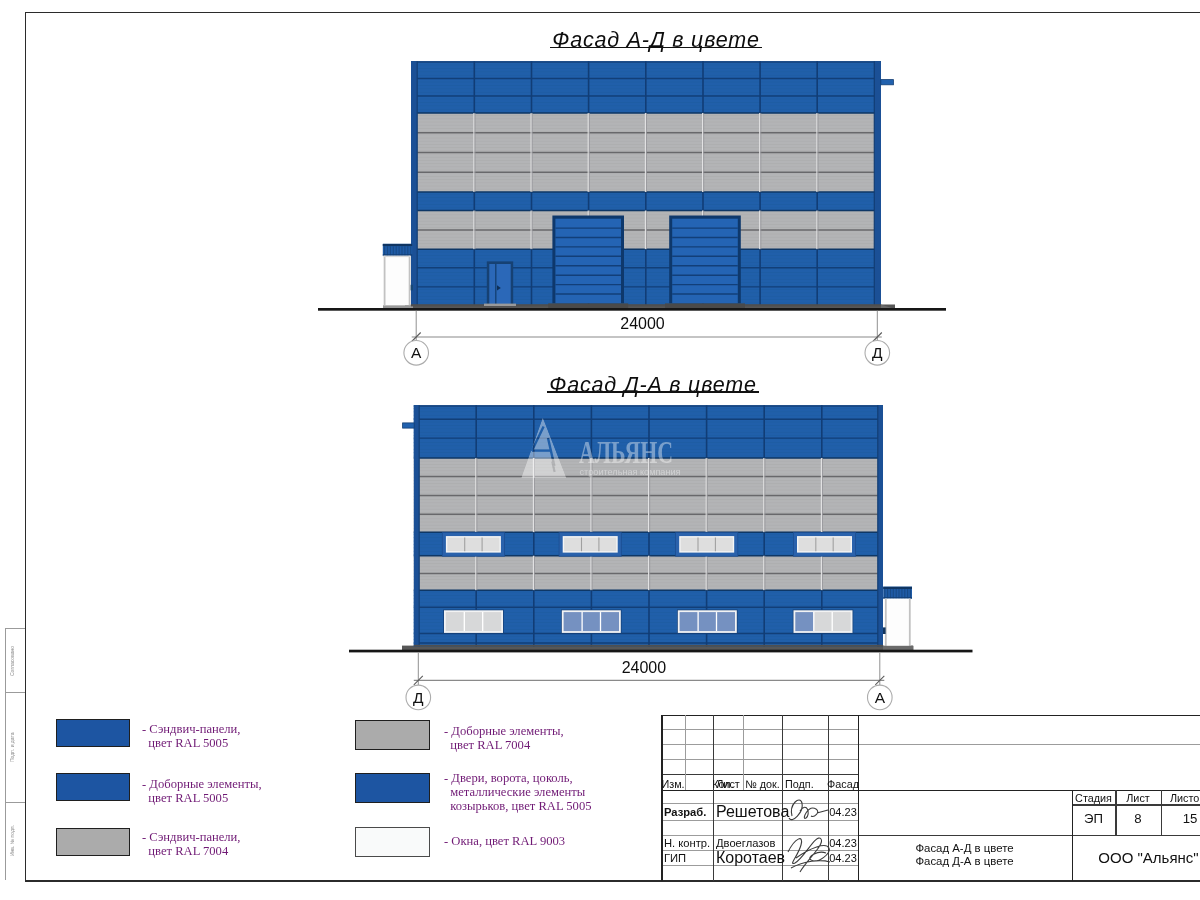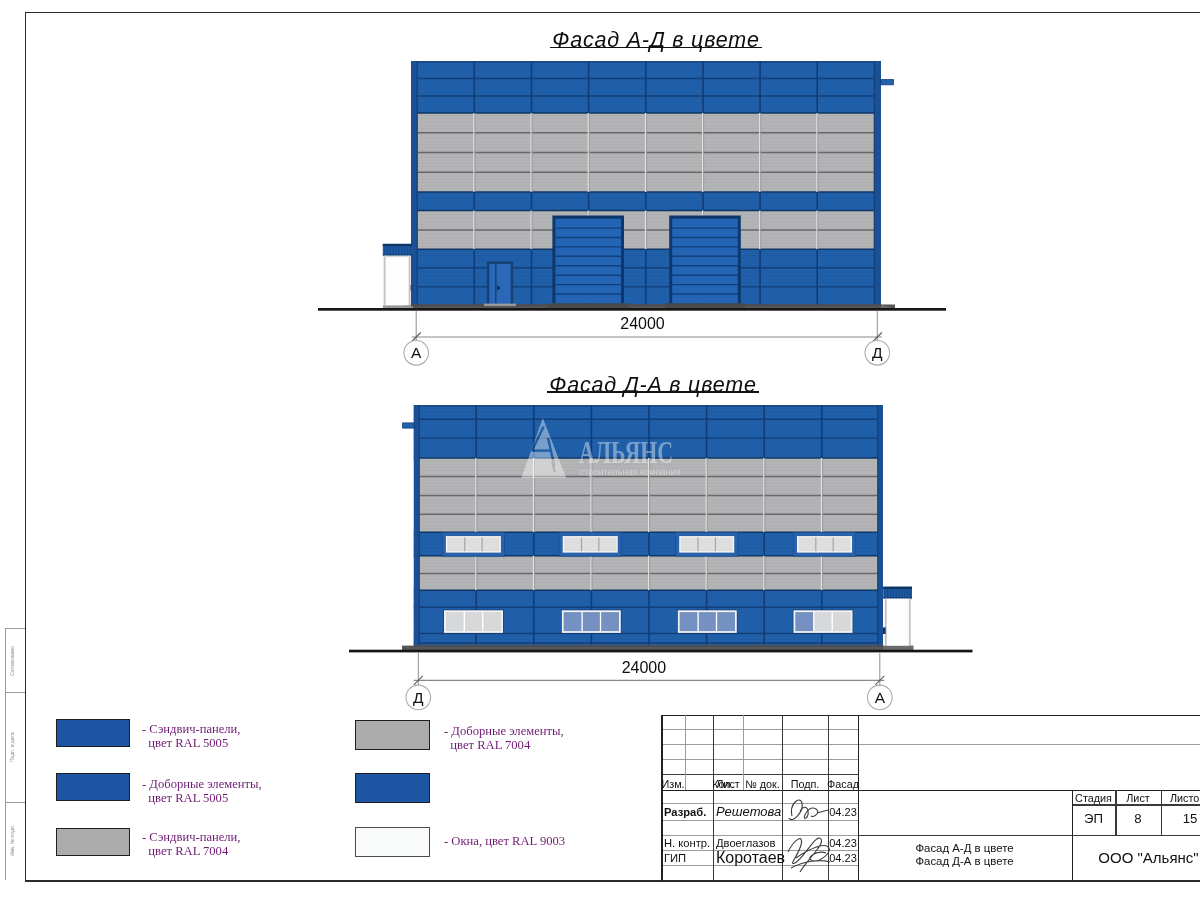--- a/index.html
+++ b/index.html
@@ -362,20 +362,21 @@
     <div style="left:56px;top:719px;width:72px;height:25.5px;background:#1D55A2;border:1px solid #1F1F1F;position:absolute"></div>
     <div style="left:56px;top:772.5px;width:72px;height:26.5px;background:#1D55A2;border:1px solid #1F1F1F;position:absolute"></div>
     <div style="left:56px;top:828.3px;width:72px;height:26px;background:#ABABAB;border:1px solid #1F1F1F;position:absolute"></div>
     <div style="left:355px;top:719.5px;width:73px;height:28.5px;background:#ABABAB;border:1px solid #1F1F1F;position:absolute"></div>
     <div style="left:355px;top:772.5px;width:73px;height:28.5px;background:#1D55A2;border:1px solid #1F1F1F;position:absolute"></div>
     <div style="left:355px;top:827px;width:73px;height:28px;background:#F9FAFA;border:1px solid #4A4A4A;position:absolute"></div>
     <div class="leg" style="left:142px;top:722.2px;">- Сэндвич-панели,<br>&nbsp;&nbsp;цвет RAL 5005</div>
     <div class="leg" style="left:142px;top:776.5px;">- Доборные элементы,<br>&nbsp;&nbsp;цвет RAL 5005</div>
     <div class="leg" style="left:142px;top:830.3px;">- Сэндвич-панели,<br>&nbsp;&nbsp;цвет RAL 7004</div>
     <div class="leg" style="left:444px;top:723.5px;">- Доборные элементы,<br>&nbsp;&nbsp;цвет RAL 7004</div>
+    <div class="leg" style="left:444px;top:770.6px;">- Двери, ворота, цоколь,<br>&nbsp;&nbsp;металлические элементы<br>&nbsp;&nbsp;козырьков, цвет RAL 5005</div>
     <div class="leg" style="left:444px;top:833.6px;">- Окна, цвет RAL 9003</div>
 <div style="left:661px;top:714.5px;width:539px;height:1.7px;background:#222222"></div>
     <div style="left:661px;top:729.3px;width:197px;height:1.0px;background:#9C9C9C"></div>
     <div style="left:661px;top:744.1px;width:539px;height:1.0px;background:#9C9C9C"></div>
     <div style="left:661px;top:758.9px;width:197px;height:1.0px;background:#9C9C9C"></div>
     <div style="left:661px;top:773.6px;width:197px;height:1.4px;background:#3A3A3A"></div>
     <div style="left:661px;top:789.6px;width:539px;height:1.6px;background:#222222"></div>
     <div style="left:661px;top:803.2px;width:197px;height:1.0px;background:#9C9C9C"></div>
     <div style="left:1071.5px;top:804.2px;width:128.5px;height:1.4px;background:#3A3A3A"></div>
     <div style="left:661px;top:820.2px;width:197px;height:1.0px;background:#9C9C9C"></div>
@@ -390,24 +391,24 @@
     <div style="left:782px;top:714.5px;width:1.3px;height:166.5px;background:#3A3A3A"></div>
     <div style="left:828px;top:714.5px;width:1.3px;height:166.5px;background:#3A3A3A"></div>
     <div style="left:857.8px;top:714.5px;width:1.7px;height:166.5px;background:#222222"></div>
     <div style="left:1071.5px;top:789.6px;width:1.6px;height:91.39999999999998px;background:#222222"></div>
     <div style="left:1115.3px;top:789.6px;width:1.3px;height:45.299999999999955px;background:#3A3A3A"></div>
     <div style="left:1160.7px;top:789.6px;width:1.3px;height:45.299999999999955px;background:#3A3A3A"></div>
     <div class="tbt" style="left:658.0px;top:778.2px;width:30px;text-align:center;font-size:10.8px;">Изм.</div>
     <div class="tbt" style="left:684.0px;top:778.2px;width:30px;text-align:center;font-size:10.8px;margin-left:24px;">Кол.</div>
     <div class="tbt" style="left:711.0px;top:778.2px;width:34px;text-align:center;font-size:10.8px;">Лист</div>
     <div class="tbt" style="left:741.5px;top:778.2px;width:42px;text-align:center;font-size:10.8px;">№ док.</div>
-    <div class="tbt" style="left:785.0px;top:778.2px;width:40px;text-align:center;font-size:10.8px;">Подп.</div>
+    <div class="tbt" style="left:785.0px;top:778.2px;width:40px;text-align:left;font-size:10.8px;">Подп.</div>
     <div class="tbt" style="left:825.0px;top:778.2px;width:36px;text-align:center;font-size:10.8px;">Фасад</div>
     <div class="tbt" style="left:664px;top:805.5px;font-size:11.2px;white-space:nowrap;font-weight:bold;">Разраб.</div>
-    <div class="tbt" style="left:716px;top:805.5px;font-size:13px;white-space:nowrap;font-style:italic;">Решетова</div>
+    <div class="tbt" style="left:716px;top:805.5px;font-size:16px;white-space:nowrap;">Решетова</div>
     <div class="tbt" style="left:823.0px;top:805.5px;width:40px;text-align:center;font-size:11.0px;">04.23</div>
     <div class="tbt" style="left:664px;top:836.5px;font-size:11.2px;white-space:nowrap;">Н. контр.</div>
     <div class="tbt" style="left:716px;top:836.5px;font-size:11.2px;white-space:nowrap;text-align:right;">Двоеглазов</div>
     <div class="tbt" style="left:823.0px;top:836.5px;width:40px;text-align:center;font-size:11.0px;">04.23</div>
     <div class="tbt" style="left:664px;top:851.5px;font-size:11.2px;white-space:nowrap;">ГИП</div>
     <div class="tbt" style="left:716px;top:851.5px;font-size:16px;white-space:nowrap;">Коротаев</div>
     <div class="tbt" style="left:823.0px;top:851.5px;width:40px;text-align:center;font-size:11.0px;">04.23</div>
     <div class="tbt" style="left:864.5px;top:842.0px;width:200px;text-align:center;font-size:11.4px;">Фасад А-Д в цвете</div>
     <div class="tbt" style="left:864.5px;top:854.8px;width:200px;text-align:center;font-size:11.4px;">Фасад Д-А в цвете</div>
     <div class="tbt" style="left:1071.5px;top:791.5px;width:44px;text-align:center;font-size:10.8px;border-radius:6px;">Стадия</div>

